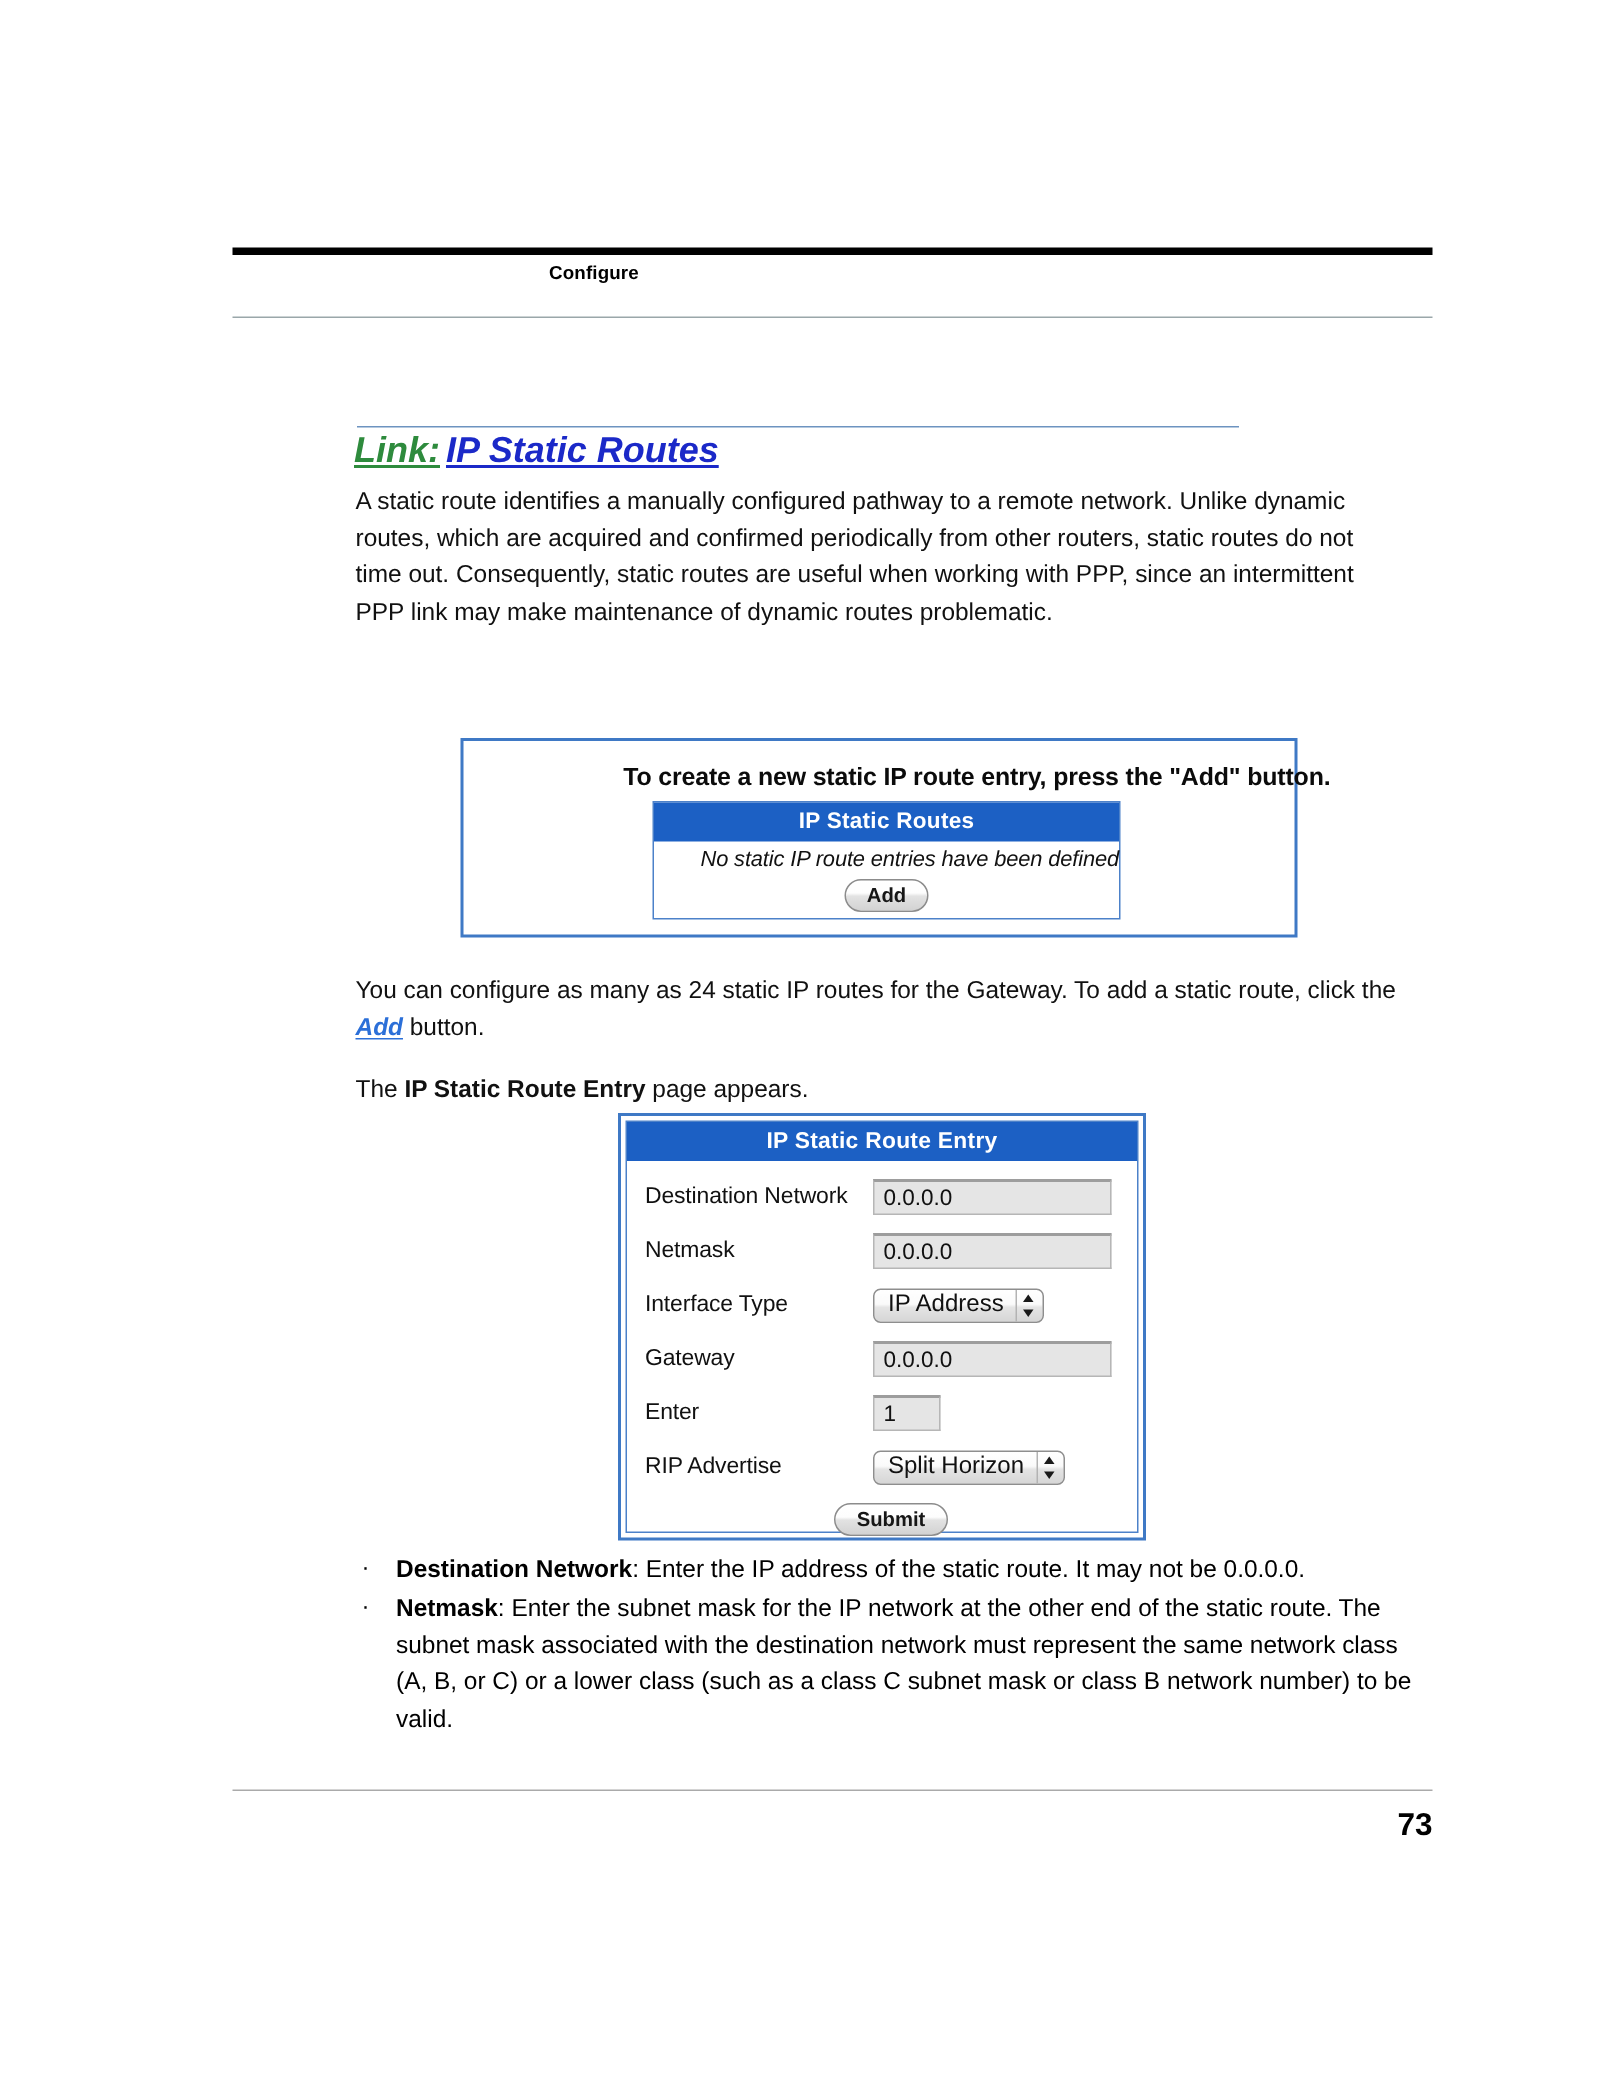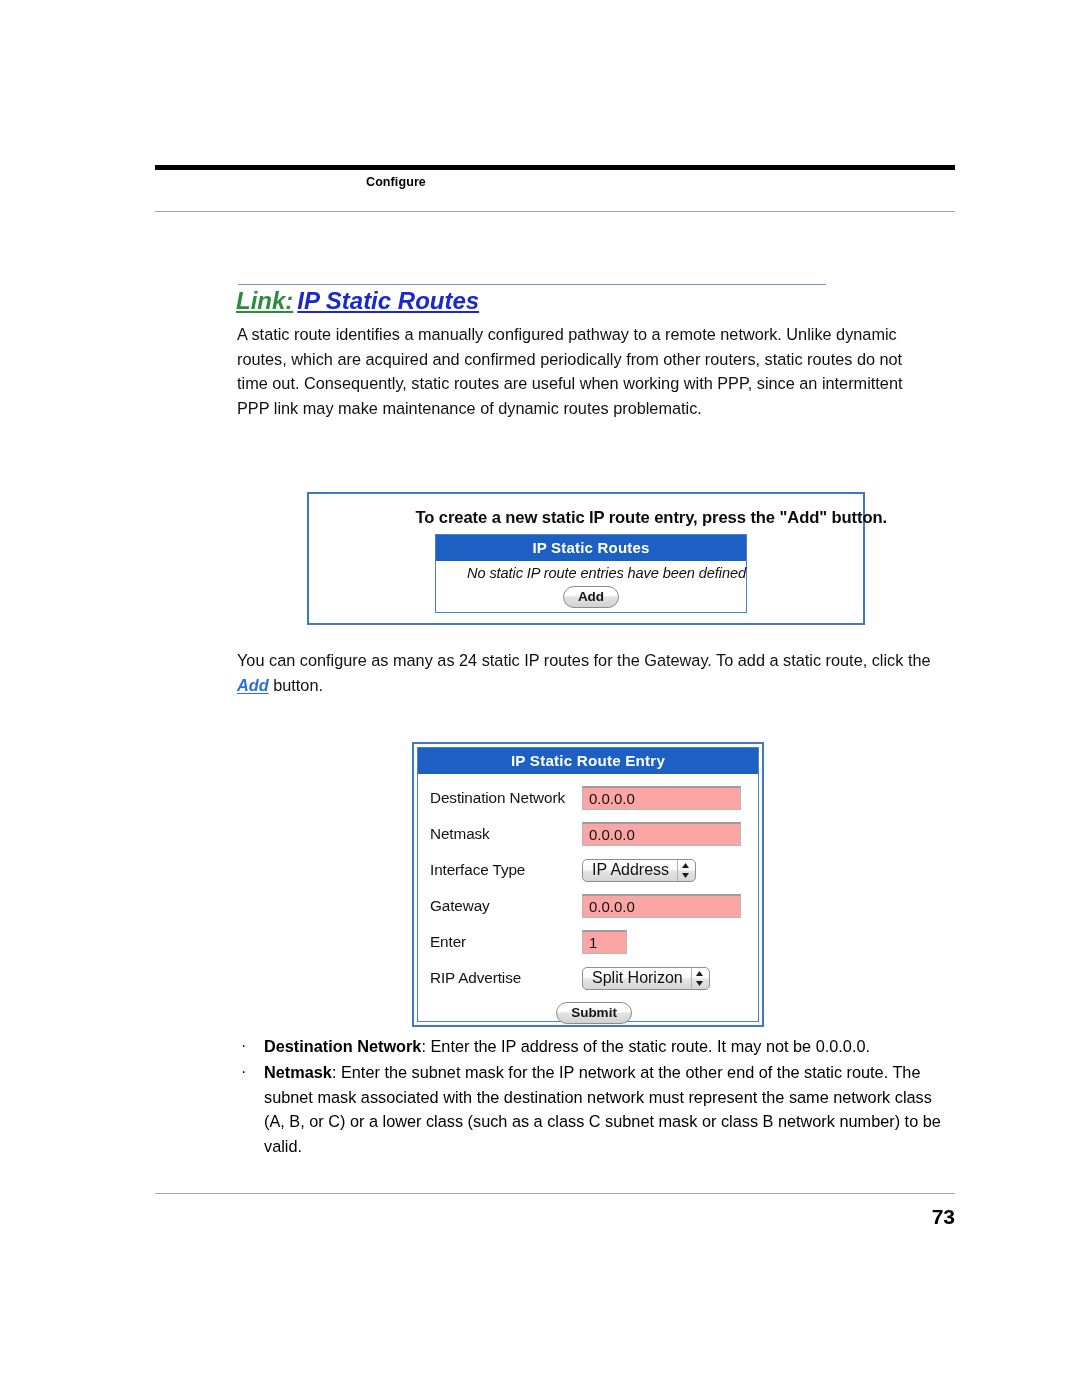--- a/index.html
+++ b/index.html
@@ -213,21 +213,21 @@
     color: #111;
     width: 152px;
     flex: none;
     letter-spacing: -0.1px;
   }
   .txt-field {
     box-sizing: border-box;
     height: 24px;
     border: 1px solid #b6b6b6;
     border-top: 2px solid #9d9d9d;
-    background: #fca5a5;
+    background: #e5e5e5;
     font-size: 15px;
     color: #111;
     padding: 1px 0 0 6px;
     line-height: 20px;
   }
   .f-wide { width: 159px; }
   .f-narrow { width: 45px; }
 
   .popup {
     box-sizing: border-box;
@@ -300,20 +300,23 @@
       <div class="panel-btn-row">
         <span class="aqua-btn">Add</span>
       </div>
     </div>
   </div>
 
   <div class="body-text p3">
     <span>You can configure as many as 24 static IP routes for the Gateway. To add a static route, click the </span><span class="inline-link">Add</span><span> button.</span>
   </div>
 
+  <div class="body-text p4">
+    <span>The </span><span class="b">IP Static Route Entry</span><span> page appears.</span>
+  </div>
 
   <div class="fig2">
     <div class="fig2-inner">
       <div class="panel-head">IP Static Route Entry</div>
 
       <div class="form-rows">
 
         <div class="form-row">
           <span class="form-label">Destination Network</span>
           <span class="txt-field f-wide">0.0.0.0</span>

